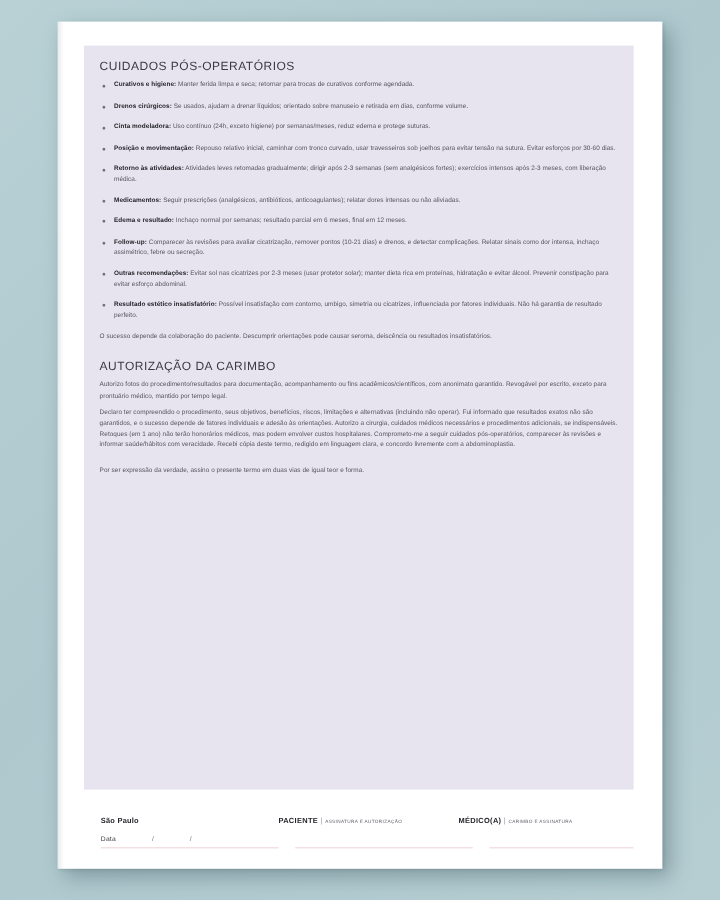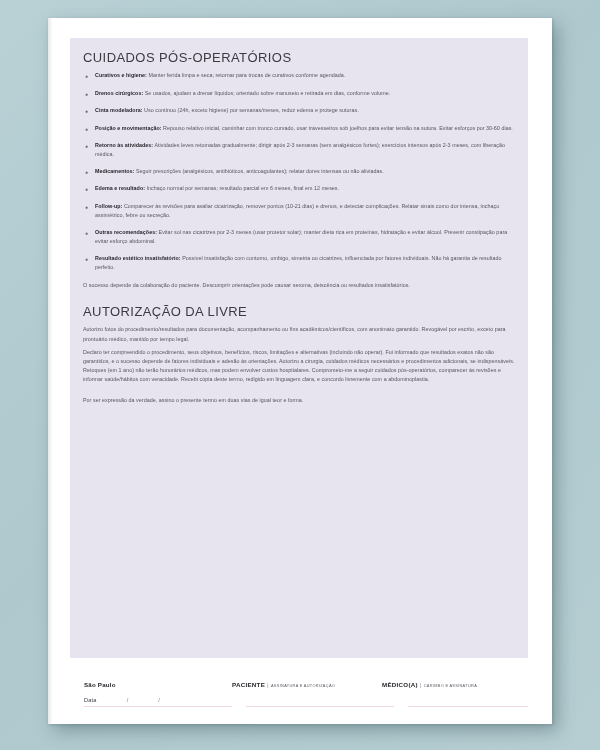--- a/index.html
+++ b/index.html
@@ -50,21 +50,21 @@
     height: 620px;
     background: #e7e4ef;
   }
 
   .panel-inner {
     padding: 12px 13px 0 13px;
   }
 
   
   .section-title {
-    font-size: 13px;
+    font-size: 10px;
     letter-spacing: 0.42px;
     color: #3a3a40;
     font-weight: 400;
     margin-bottom: 6px;
   }
 
   .section-title.spaced {
     margin-top: 14px;
   }
 
@@ -242,21 +242,21 @@
           <span class="care-text"><span class="lead">Outras recomendações:</span><span> Evitar sol nas cicatrizes por 2-3 meses (usar protetor solar); manter dieta rica em proteínas, hidratação e evitar álcool. Prevenir constipação para evitar esforço abdominal.</span></span>
         </li>
         <li class="care-item">
           <span class="bullet">●</span>
           <span class="care-text"><span class="lead">Resultado estético insatisfatório:</span><span> Possível insatisfação com contorno, umbigo, simetria ou cicatrizes, influenciada por fatores individuais. Não há garantia de resultado perfeito.</span></span>
         </li>
       </ul>
 
       <p class="para">O sucesso depende da colaboração do paciente. Descumprir orientações pode causar seroma, deiscência ou resultados insatisfatórios.</p>
 
-      <h2 class="section-title spaced">AUTORIZAÇÃO DA LIVRE</h2>
+      <h2 class="section-title spaced">AUTORIZAÇÃO DA CARIMBO</h2>
 
       <p class="para tight">Autorizo fotos do procedimento/resultados para documentação, acompanhamento ou fins acadêmicos/científicos, com anonimato garantido. Revogável por escrito, exceto para prontuário médico, mantido por tempo legal.</p>
 
 
       <p class="para tight">Declaro ter compreendido o procedimento, seus objetivos, benefícios, riscos, limitações e alternativas (incluindo não operar). Fui informado que resultados exatos não são garantidos, e o sucesso depende de fatores individuais e adesão às orientações. Autorizo a cirurgia, cuidados médicos necessários e procedimentos adicionais, se indispensáveis. Retoques (em 1 ano) não terão honorários médicos, mas podem envolver custos hospitalares. Comprometo-me a seguir cuidados pós-operatórios, comparecer às revisões e informar saúde/hábitos com veracidade. Recebi cópia deste termo, redigido em linguagem clara, e concordo livremente com a abdominoplastia.</p>
 
       <p class="para gap">Por ser expressão da verdade, assino o presente termo em duas vias de igual teor e forma.</p>
 
     </div>
   </div>

